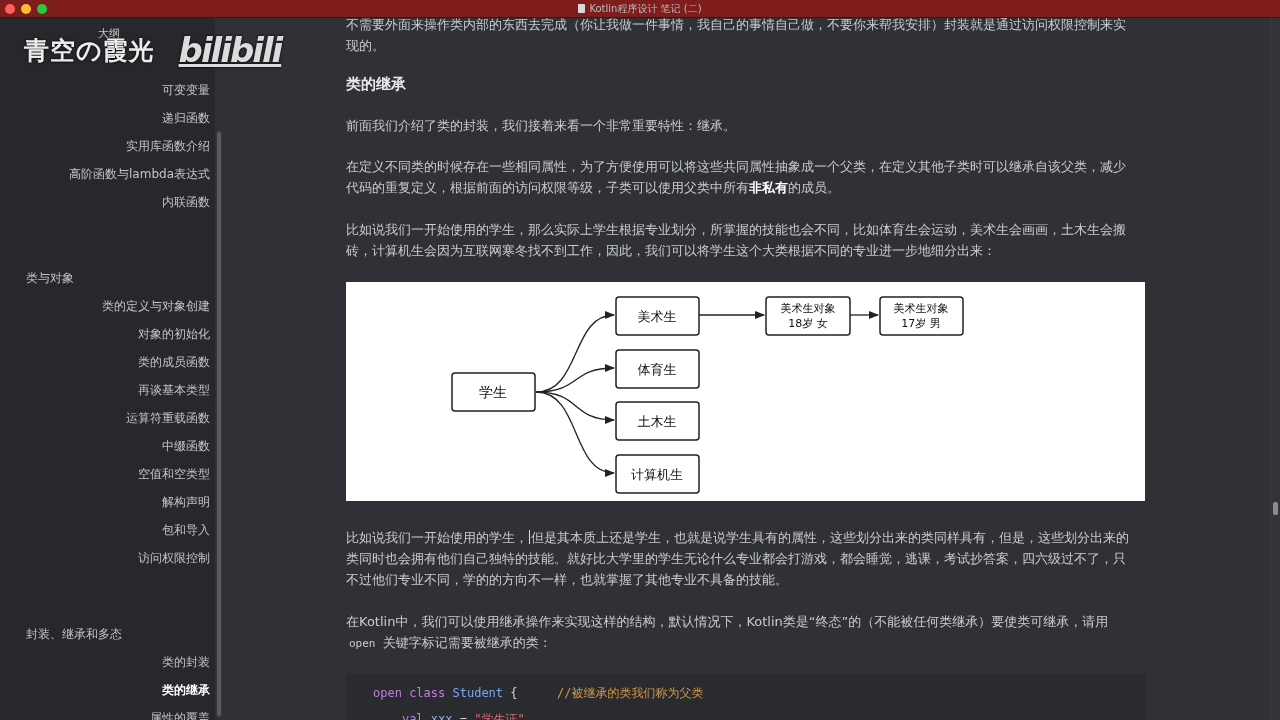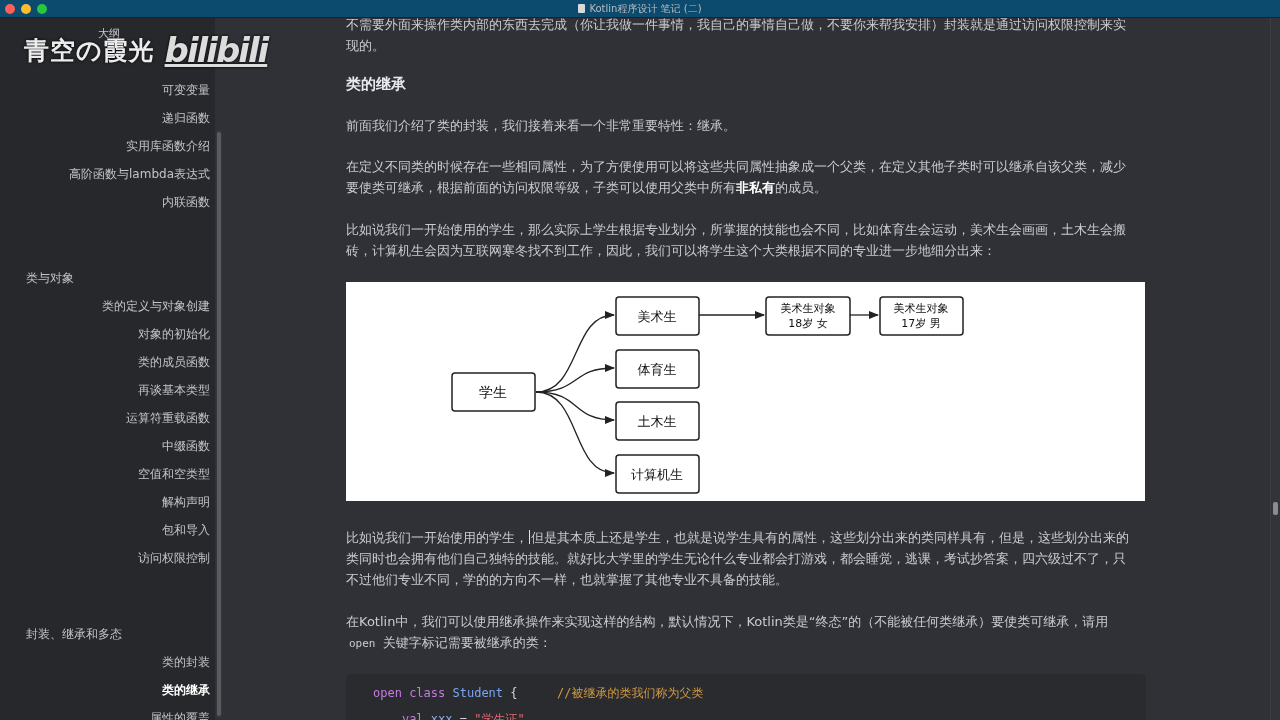--- a/index.html
+++ b/index.html
@@ -1,41 +1,41 @@
 <!DOCTYPE html>
 <html><head>
 <meta charset="utf-8">
 <style>
   * { box-sizing: border-box; margin: 0; padding: 0; }
   html, body { width: 1280px; height: 720px; overflow: hidden; background: #2f3137; }
   body { font-family: "DejaVu Sans", "Liberation Sans", sans-serif; color: #d3d5d9; position: relative; }
 
   
-  .titlebar { position: absolute; left: 0; top: 0; width: 1280px; height: 18px; background: #0c4a6e; border-bottom: 1px solid #1f2024; z-index: 5; }
+  .titlebar { position: absolute; left: 0; top: 0; width: 1280px; height: 18px; background: #7f1d1d; border-bottom: 1px solid #1f2024; z-index: 5; }
   .traffic { position: absolute; top: 4px; left: 5px; display: flex; gap: 6px; }
   .traffic span { width: 10px; height: 10px; border-radius: 50%; display: block; }
   .t-close { background: #fe5f57; }
   .t-min { background: #febc2e; }
   .t-max { background: #28c840; }
   .win-title { position: absolute; left: 0; right: 0; top: 2px; text-align: center; font-size: 10px; color: #b9bbc0; }
   .win-title .doc-icon { display: inline-block; width: 7px; height: 9px; background: #d9dade; border-radius: 1px; vertical-align: -1px; margin-right: 4px; }
 
   
   .sidebar { position: absolute; left: 0; top: 18px; width: 215px; height: 702px; background: #27282c; }
   .sb-header { position: absolute; left: 98px; top: 8px; font-size: 11px; color: #c7c8cc; }
   .sb-list { position: absolute; left: 0; top: 58px; width: 210px; }
   .sb-item { height: 28px; line-height: 28px; font-size: 12px; color: #c2c4c9; white-space: nowrap; cursor: pointer; }
   .sb-item.l1 { padding-left: 26px; margin-top: 48px; }
   .sb-item.l2 { padding-left: 38px; text-align: right; }
   .sb-item.active { color: #ffffff; font-weight: bold; }
   .sb-scroll-track { position: absolute; left: 216px; top: 130px; width: 6px; height: 588px; background: #35363b; border-radius: 3px; }
   .sb-scroll-thumb { position: absolute; left: 217px; top: 132px; width: 4px; height: 584px; background: #5a5b60; border-radius: 2px; }
 
   
-  .watermark { position: absolute; left: 24px; top: 30px; z-index: 6; display: flex; align-items: center; gap: 10px; }
+  .watermark { position: absolute; left: 24px; top: 30px; z-index: 6; display: flex; align-items: center; gap: 24px; }
   .wm-text { font-size: 25px; font-weight: bold; color: #ececec; letter-spacing: 1px; text-shadow: 0 0 3px #000; }
   .wm-logo { font-size: 34px; font-weight: bold; color: #dcdcdc; font-family: "DejaVu Sans", sans-serif; letter-spacing: -2px; font-style: italic; text-shadow: 0 0 3px #000; text-decoration: underline; }
 
   
   .main { position: absolute; left: 222px; top: 18px; width: 1048px; height: 702px; background: #2f3137; overflow: hidden; }
   .content { position: absolute; left: 124px; top: 0; width: 800px; }
   .para { font-size: 13px; line-height: 21px; color: #c9cbd0; }
   .para b { color: #ffffff; }
   .h3 { font-size: 15px; font-weight: bold; color: #e8e9ec; }
   .inline-code { font-family: "DejaVu Sans Mono", monospace; font-size: 11px; color: #c9cbd0; padding: 0 3px; }
@@ -111,21 +111,21 @@
   <div class="content">
     <p class="para" style="position:absolute; top:-4px; left:0; width:800px; white-space:nowrap; overflow:hidden;">不需要外面来操作类内部的东西去完成（你让我做一件事情，我自己的事情自己做，不要你来帮我安排）封装就是通过访问权限控制来实</p>
     <p class="para" style="position:absolute; top:17px; left:0;">现的。</p>
 
     <h3 class="h3" style="position:absolute; top:57px; left:0;">类的继承</h3>
 
     <p class="para" style="position:absolute; top:97px; left:0;">前面我们介绍了类的封装，我们接着来看一个非常重要特性：继承。</p>
 
     <div style="position:absolute; top:138px; left:0; width:800px;">
       <p class="para" style="white-space:nowrap;">在定义不同类的时候存在一些相同属性，为了方便使用可以将这些共同属性抽象成一个父类，在定义其他子类时可以继承自该父类，减少</p>
-      <p class="para"><span>要使类可继承，根据前面的访问权限等级，子类可以使用父类中所有</span><b>非私有</b><span>的成员。</span></p>
+      <p class="para"><span>代码的重复定义，根据前面的访问权限等级，子类可以使用父类中所有</span><b>非私有</b><span>的成员。</span></p>
     </div>
 
     <div style="position:absolute; top:201px; left:0; width:800px;">
       <p class="para" style="white-space:nowrap;">比如说我们一开始使用的学生，那么实际上学生根据专业划分，所掌握的技能也会不同，比如体育生会运动，美术生会画画，土木生会搬</p>
       <p class="para">砖，计算机生会因为互联网寒冬找不到工作，因此，我们可以将学生这个大类根据不同的专业进一步地细分出来：</p>
     </div>
 
     <div style="position:absolute; top:509px; left:0; width:800px;">
       <p class="para" style="white-space:nowrap;"><span>比如说我们一开始使用的学生，</span><span class="text-cursor"></span><span>但是其本质上还是学生，也就是说学生具有的属性，这些划分出来的类同样具有，但是，这些划分出来的</span></p>
       <p class="para" style="white-space:nowrap;">类同时也会拥有他们自己独特的技能。就好比大学里的学生无论什么专业都会打游戏，都会睡觉，逃课，考试抄答案，四六级过不了，只</p>

